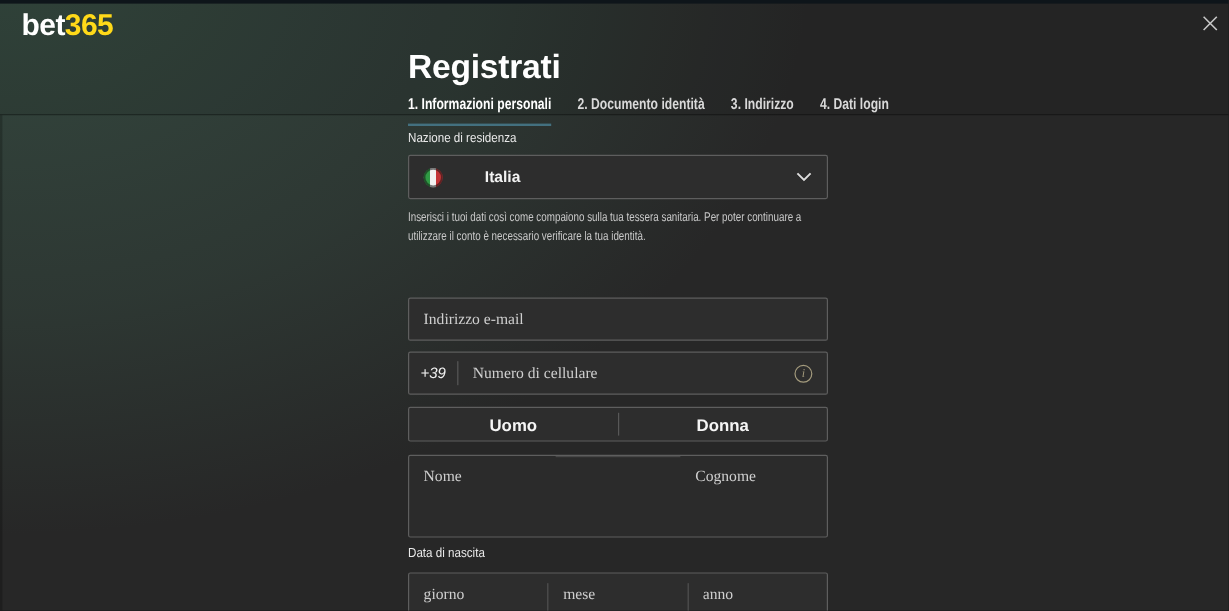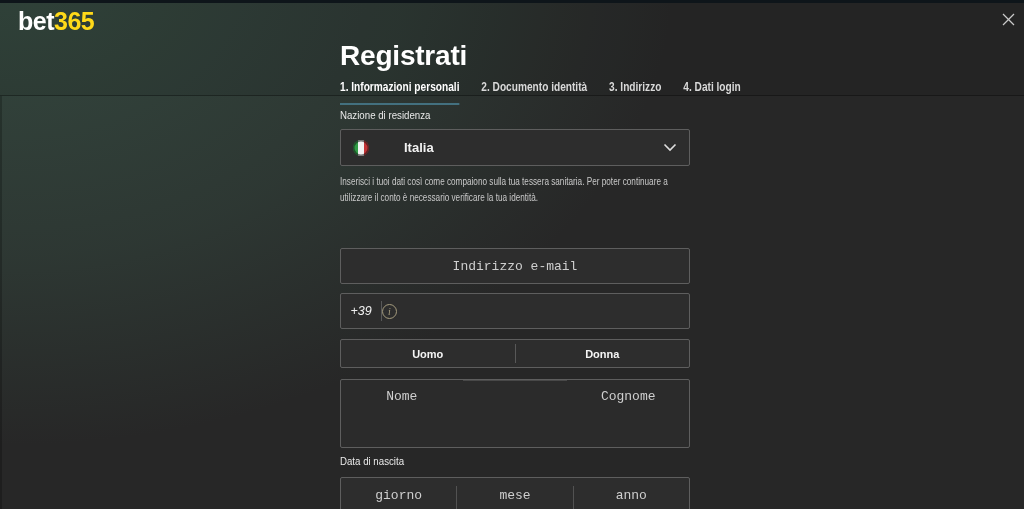--- a/index.html
+++ b/index.html
@@ -101,22 +101,22 @@
   .para { position: absolute; left: 340px; width: 352px; }
   .para .line {
     display: block; height: 15.5px;
     font-size: 10.5px; color: #c9c9c9; white-space: nowrap;
     transform: scaleX(0.78); transform-origin: 0 0;
   }
 
   
   input {
     background: transparent; border: 0; outline: none;
-    font-family: Liberation Mono, monospace;
-    font-size: 13px; color: #eeeeee; text-align: center;
+    font-family: Liberation Serif, serif;
+    font-size: 13px; color: #eeeeee;
   }
   input::placeholder { color: #cfcfcf; opacity: 1; }
 
   .email-field { top: 248px; height: 36px; }
   .email-field input { width: 100%; height: 100%; padding: 0 12px; }
 
   .phone-field { top: 293px; height: 36px; }
   .phone-prefix {
     width: 40px; text-align: center; font-size: 12.5px; color: #f0f0f0; flex: none; font-style: italic;
   }
@@ -129,21 +129,21 @@
     font-family: "Liberation Serif", serif; font-style: italic;
     font-size: 10px; line-height: 13px; text-align: center;
     cursor: pointer;
   }
 
   
   .gender-row { top: 339px; height: 29px; padding: 0; }
   .gender-btn {
     flex: 1; height: 100%; background: transparent; border: 0; cursor: pointer;
     font-family: "Liberation Sans", sans-serif;
-    font-size: 11px; font-weight: 700; color: #f5f5f5;
+    font-size: 14px; font-weight: 700; color: #f5f5f5;
   }
   .gender-row .v-div { height: 19px; }
 
   
   .name-box { top: 379px; height: 69px; flex-direction: row; align-items: stretch; background:#2b2b2b; }
   .name-box input { height: 33.5px; width: 100%; padding: 0 12px; }
   .h-div { height: 1px; background: #484848; width: 100%; }
 
   
   .dob-row { top: 477px; height: 36px; padding: 0; }
@@ -202,20 +202,21 @@
   </div>
 
 
   <div class="box email-field">
     <input type="text" placeholder="Indirizzo e-mail" style="">
   </div>
 
   <div class="box phone-field">
     <span class="phone-prefix">+39</span>
     <span class="v-div"></span>
+    <input type="text" placeholder="Numero di cellulare" style="">
     <span class="info-badge">i</span>
   </div>
 
   <div class="box gender-row">
     <button class="gender-btn">Uomo</button>
     <span class="v-div"></span>
     <button class="gender-btn">Donna</button>
   </div>
 
   <div class="box name-box">

